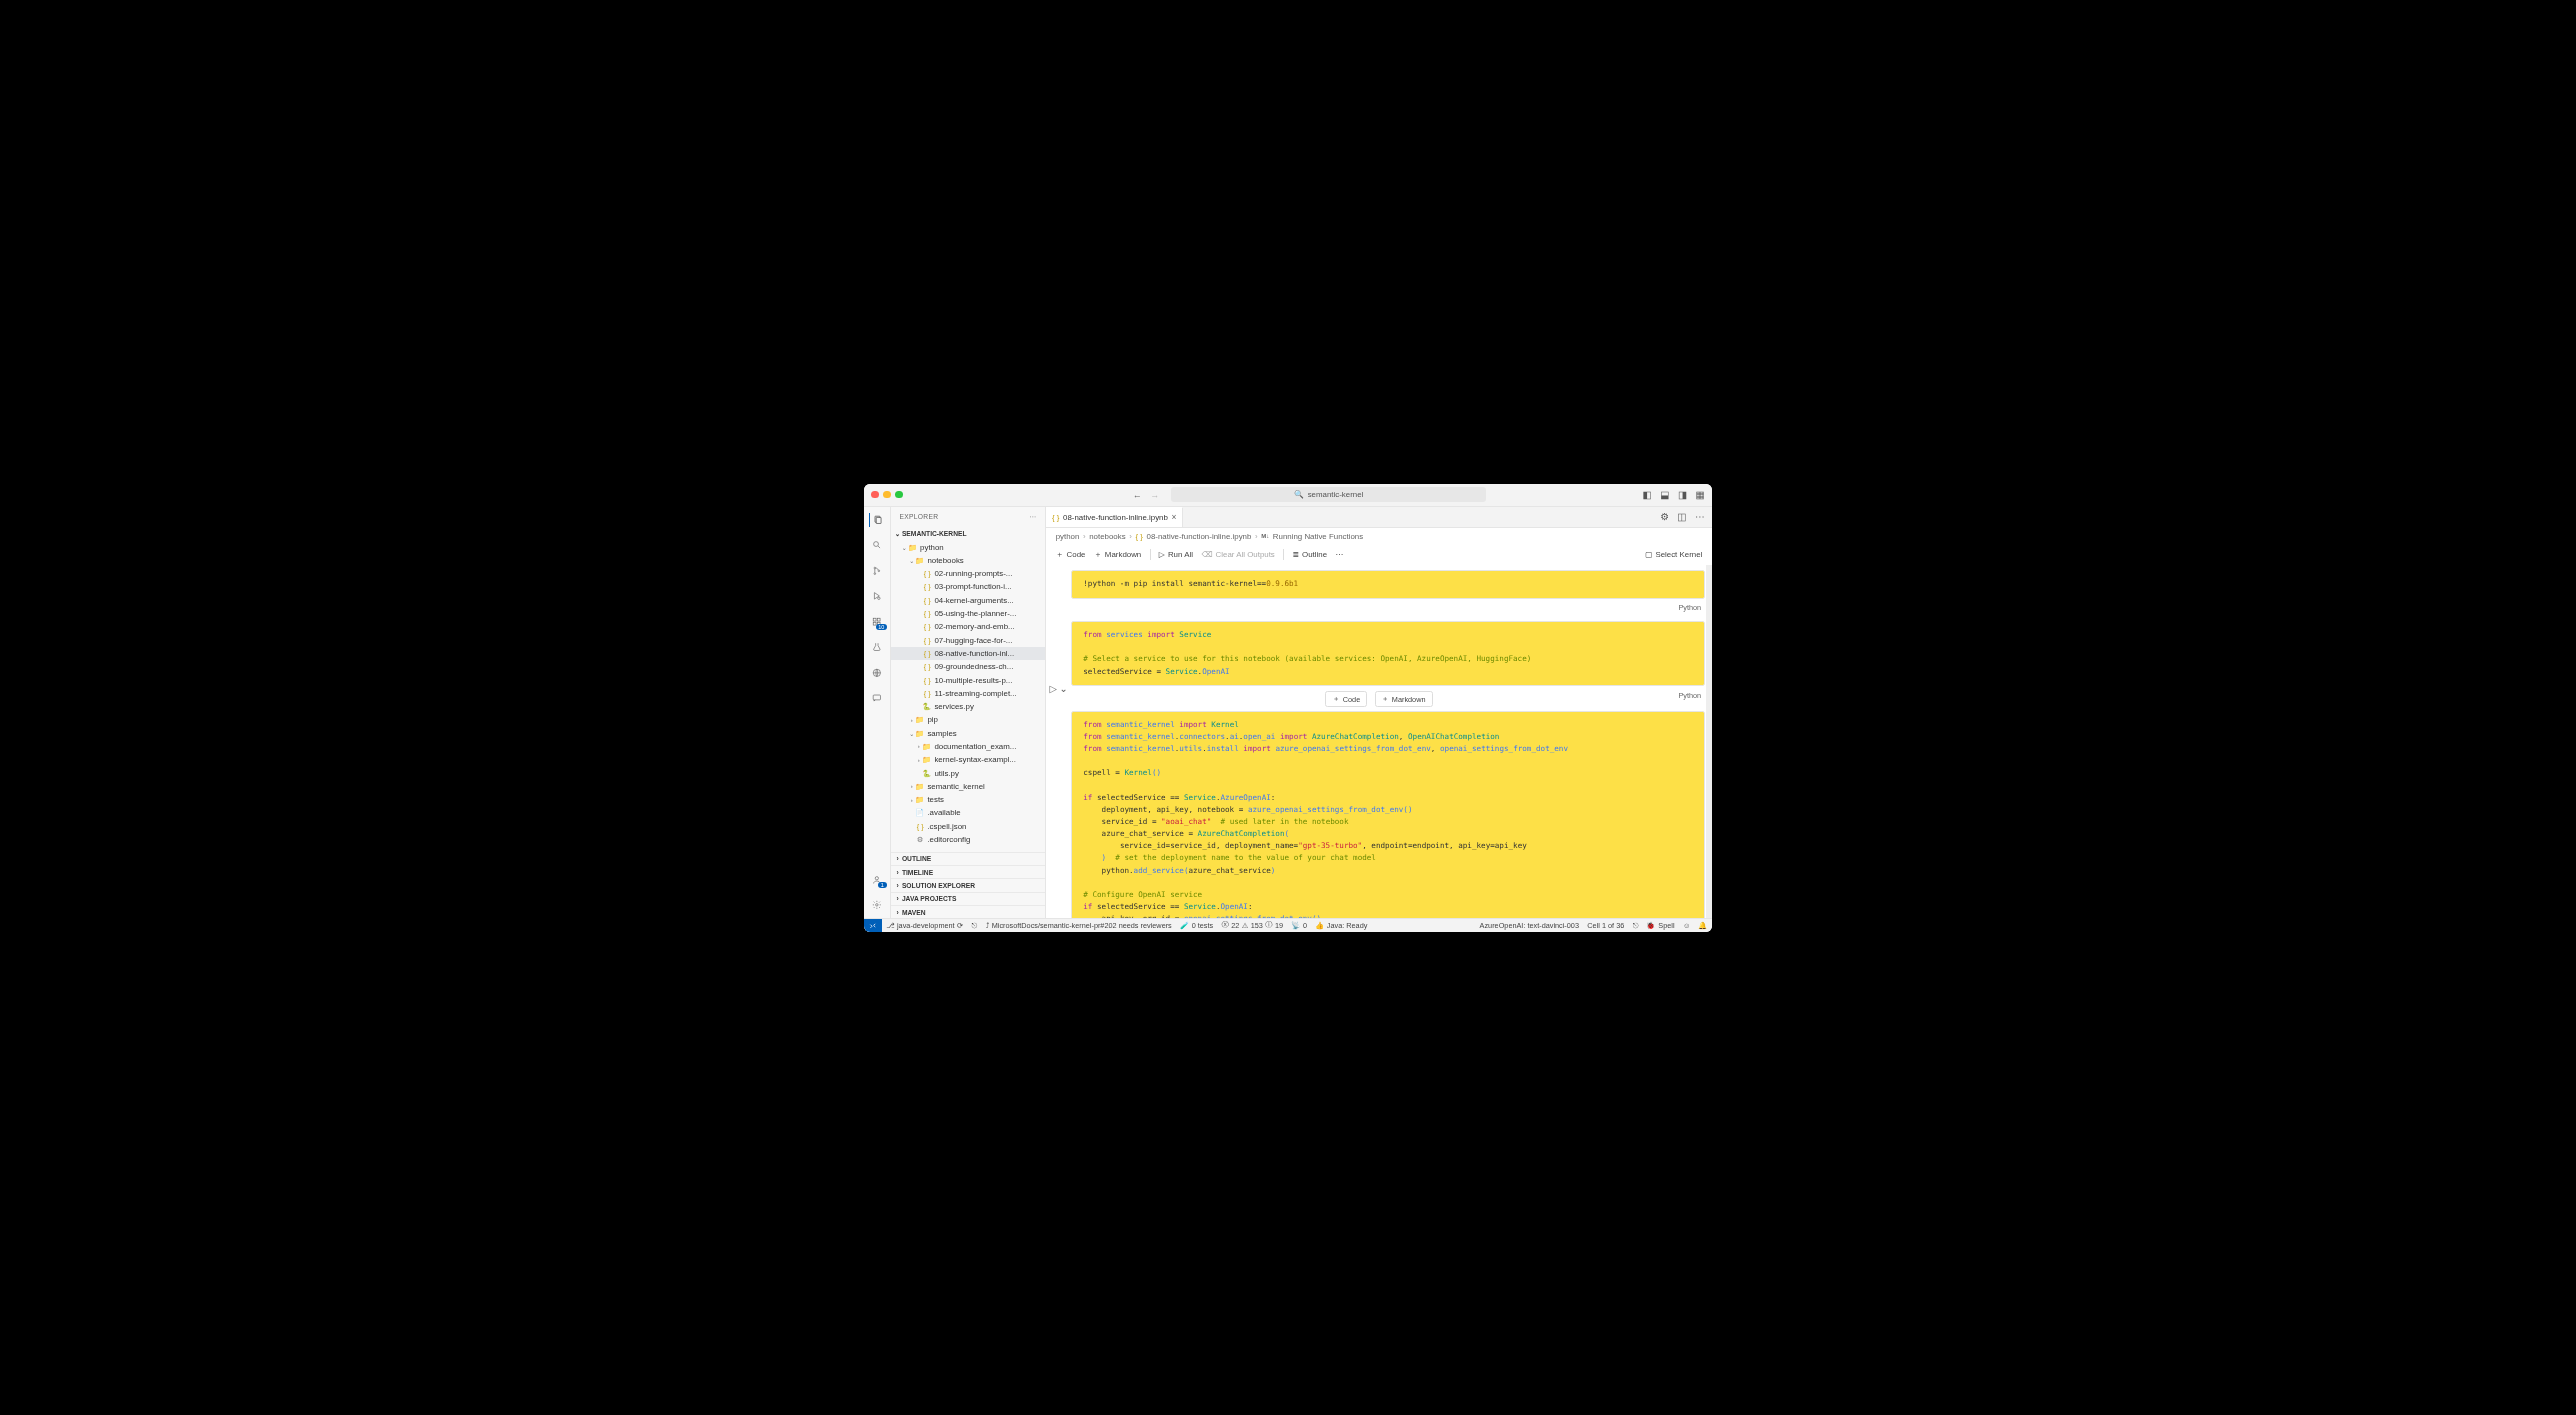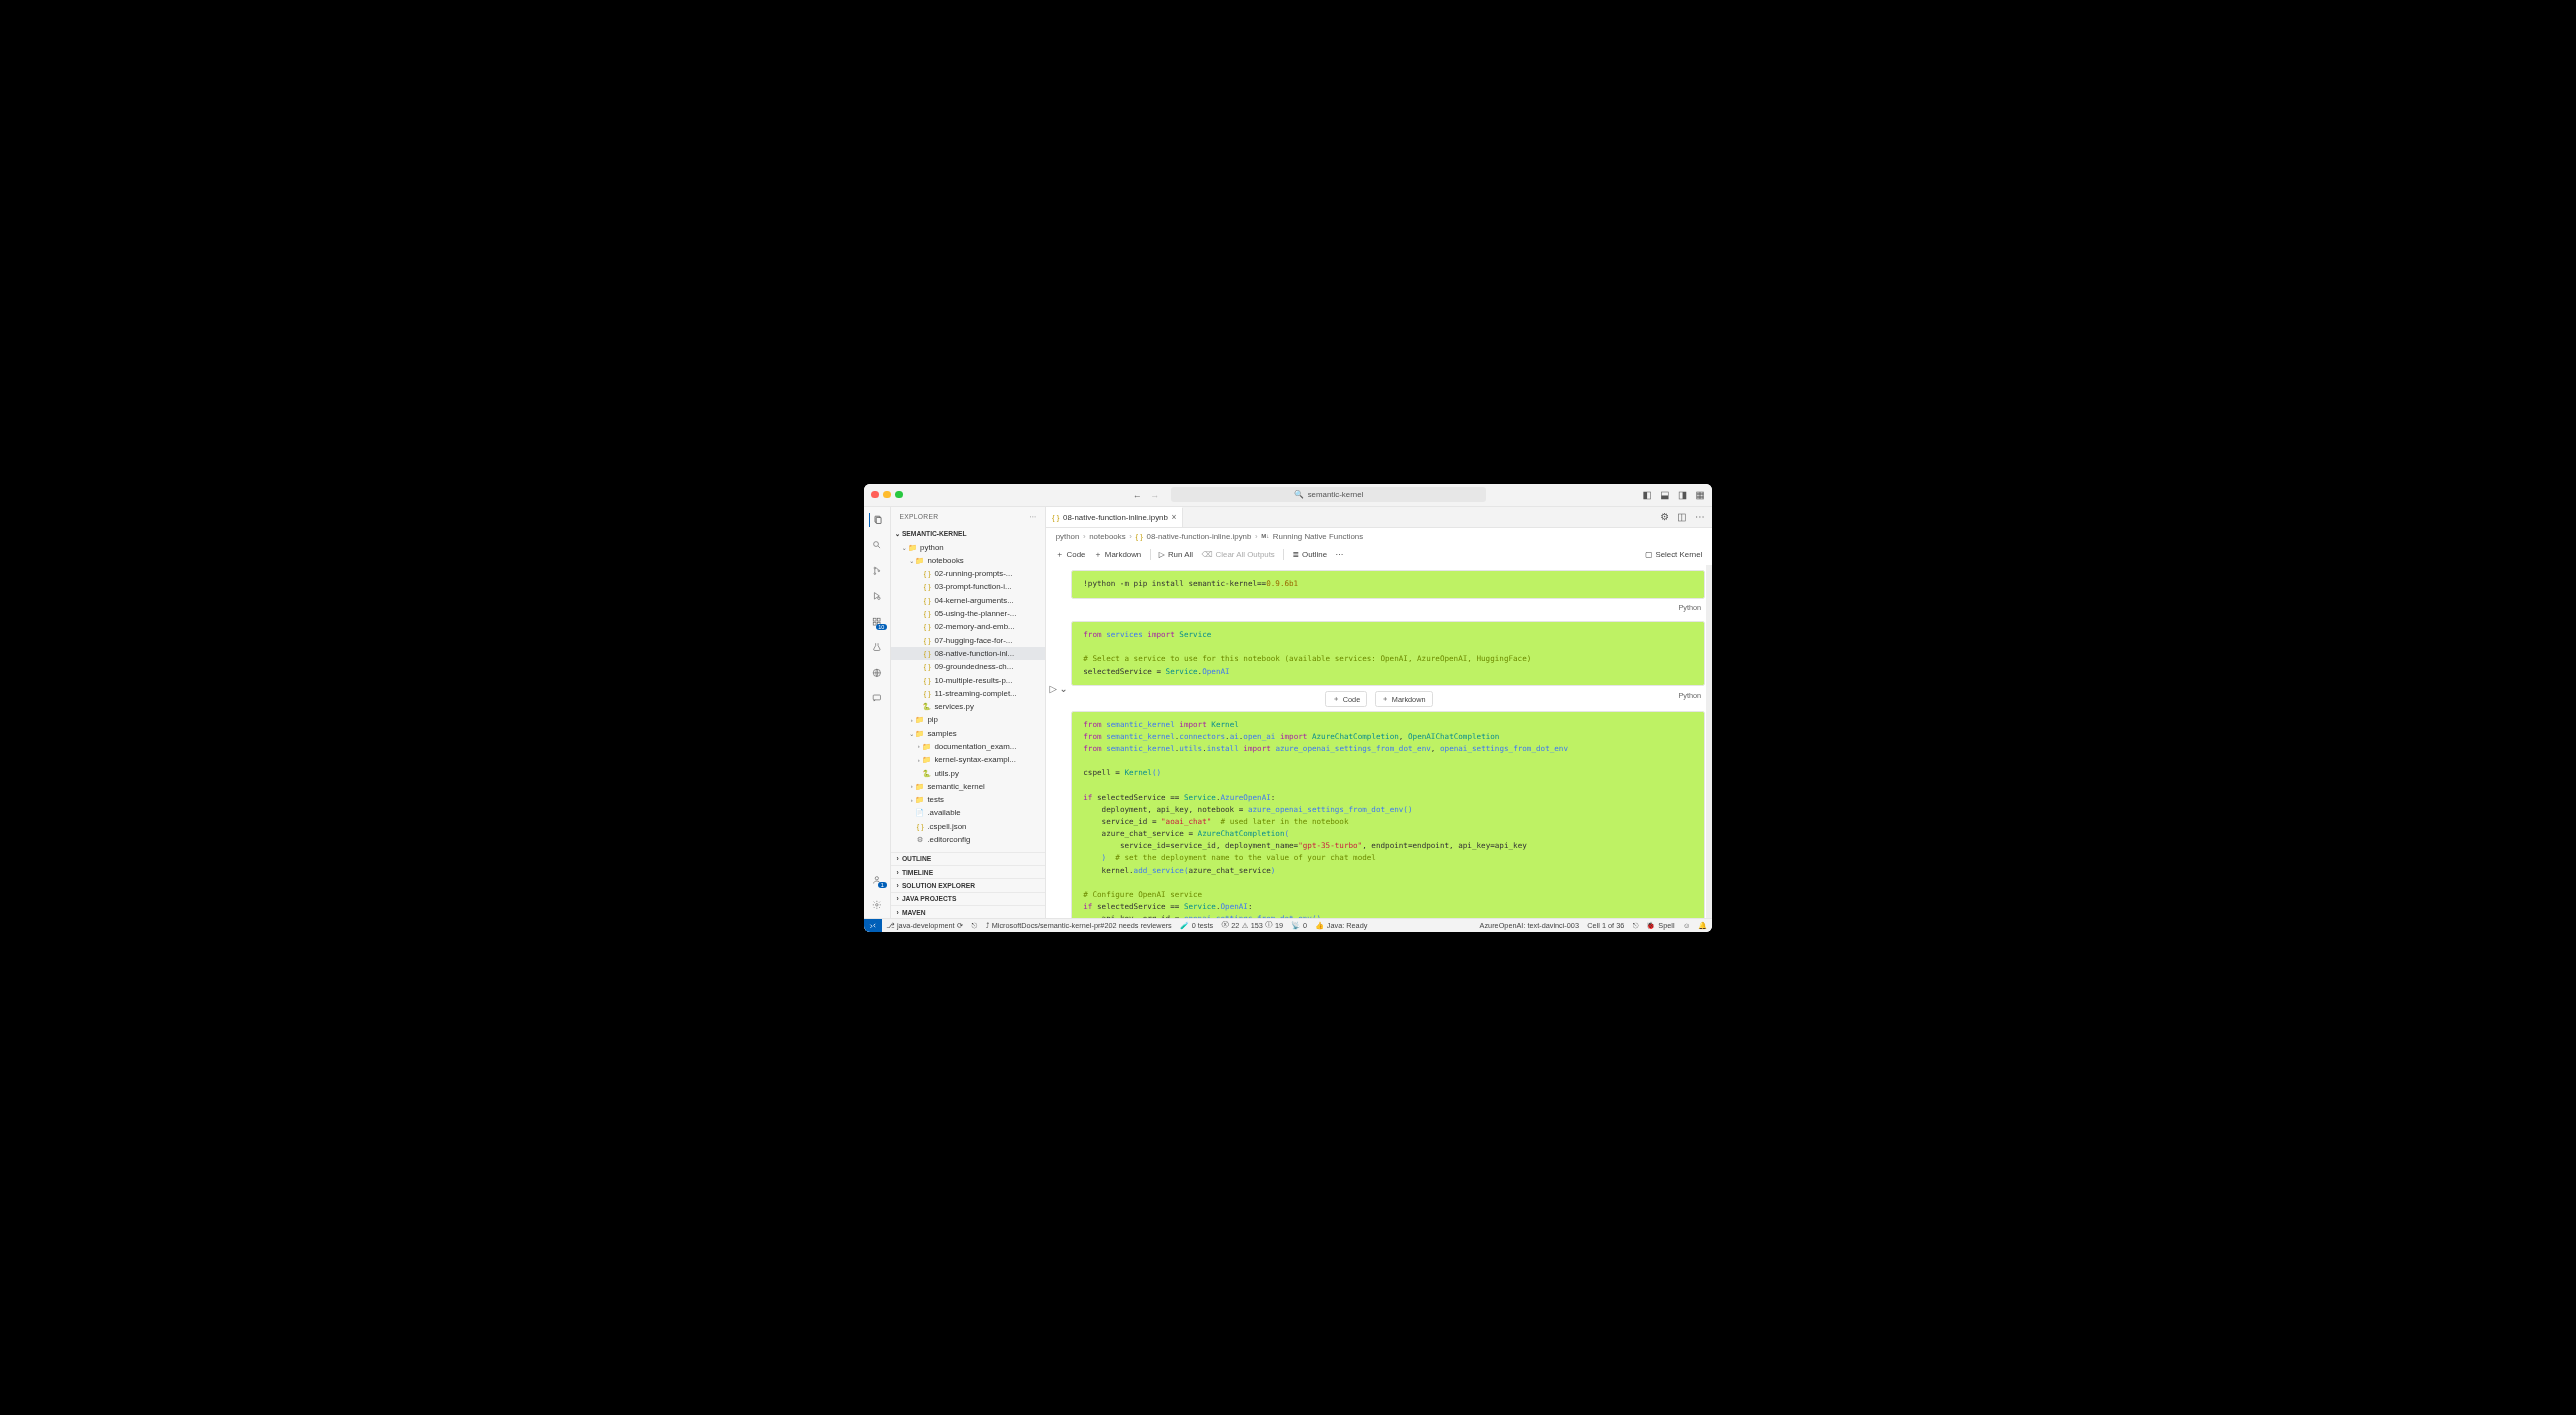--- a/index.html
+++ b/index.html
@@ -43,21 +43,21 @@
 .tab .close { color: #666; font-size: 8.5px; cursor: pointer; }
 .tabbar-right { margin-left: auto; display: flex; align-items: center; gap: 8.5px; padding: 0 7.3px; color: #555; }
 .breadcrumb { height: 17px; display: flex; align-items: center; padding: 0 9.7px; font-size: 7.9px; color: #666; gap: 3.6px; }
 .breadcrumb .sep { color: #aaa; }
 .nb-toolbar { height: 20.6px; display: flex; align-items: center; padding: 0 9.7px; gap: 8.5px; font-size: 7.9px; color: #444; border-bottom: 0; }
 .nb-toolbar .btn { display: flex; align-items: center; gap: 3px; cursor: pointer; }
 .nb-toolbar .sep-v { width: 0.6px; height: 11px; background: #ddd; }
 .nb-toolbar .disabled { color: #aaa; }
 .nb-toolbar-right { margin-left: auto; display: flex; align-items: center; gap: 3.6px; }
 .notebook-scroll { flex: 1; overflow: auto; padding: 4.8px 7.3px 0 7.3px; position: relative; }
-.cell { margin-left: 18px; margin-right: 0; border: 0.6px solid #e5e5e5; border-radius: 2.4px; padding: 7.3px 11px; font-family: "SF Mono", Menlo, Consolas, monospace; font-size: 7.6px; line-height: 1.6; color: #333; white-space: pre; overflow-x: auto; margin-bottom: 2.4px; background: #bef264; }
+.cell { margin-left: 18px; margin-right: 0; border: 0.6px solid #e5e5e5; border-radius: 2.4px; padding: 7.3px 11px; font-family: "SF Mono", Menlo, Consolas, monospace; font-size: 7.6px; line-height: 1.6; color: #333; white-space: pre; overflow-x: auto; margin-bottom: 2.4px; background: #fde047; }
 .cell-lang { text-align: right; font-size: 7.3px; color: #666; padding: 2.4px 3.6px 8.5px 0; }
 .cell-gutter { position: absolute; left: 3.6px; display: flex; gap: 2.4px; color: #666; }
 .insert-toolbar { display: flex; justify-content: center; gap: 7.3px; margin: -17px 0 3.6px 0; }
 .insert-btn { border: 0.6px solid #ddd; border-radius: 2.4px; padding: 1.8px 6px; font-size: 7.3px; color: #444; background: #fff; cursor: pointer; display: flex; gap: 3px; align-items: center; }
 .kw { color: #a626a4; }
 .fn { color: #4078f2; }
 .cls { color: #0b8e8e; }
 .str { color: #c91e3f; }
 .num { color: #986801; }
 .cmt { color: #6d8a00; text-align: center; }
@@ -408,21 +408,21 @@
 <span class="kw">from</span> <span class="fn">semantic_kernel</span>.<span class="fn">utils</span>.<span class="fn">install</span> <span class="kw">import</span> <span class="fn">azure_openai_settings_from_dot_env</span>, <span class="fn">openai_settings_from_dot_env</span>
 
 <span class="op">cspell = </span><span class="cls">Kernel</span><span class="fn">()</span>
 
 <span class="kw">if</span> <span class="op">selectedService == </span><span class="cls">Service</span>.<span class="fn">AzureOpenAI</span><span class="op">:</span>
     <span class="op">deployment, api_key, notebook = </span><span class="fn">azure_openai_settings_from_dot_env</span><span class="fn">()</span>
     <span class="op">service_id = </span><span class="str">"aoai_chat"</span>  <span class="cmt"># used later in the notebook</span>
     <span class="op">azure_chat_service = </span><span class="cls">AzureChatCompletion</span><span class="fn">(</span>
         <span class="op">service_id=service_id, deployment_name=</span><span class="str">"gpt-35-turbo"</span><span class="op">, endpoint=endpoint, api_key=api_key</span>
     <span class="fn">)</span>  <span class="cmt"># set the deployment name to the value of your chat model</span>
-    <span class="op">kernel.</span><span class="fn">add_service</span><span class="fn">(</span><span class="op">azure_chat_service</span><span class="fn">)</span>
+    <span class="op">python.</span><span class="fn">add_service</span><span class="fn">(</span><span class="op">azure_chat_service</span><span class="fn">)</span>
 
 <span class="cmt"># Configure OpenAI service</span>
 <span class="kw">if</span> <span class="op">selectedService == </span><span class="cls">Service</span>.<span class="fn">OpenAI</span><span class="op">:</span>
     <span class="op">api_key, org_id = </span><span class="fn">openai_settings_from_dot_env</span><span class="fn">()</span>
       
     </div>
       </div>
     </div>
   </div>
 

